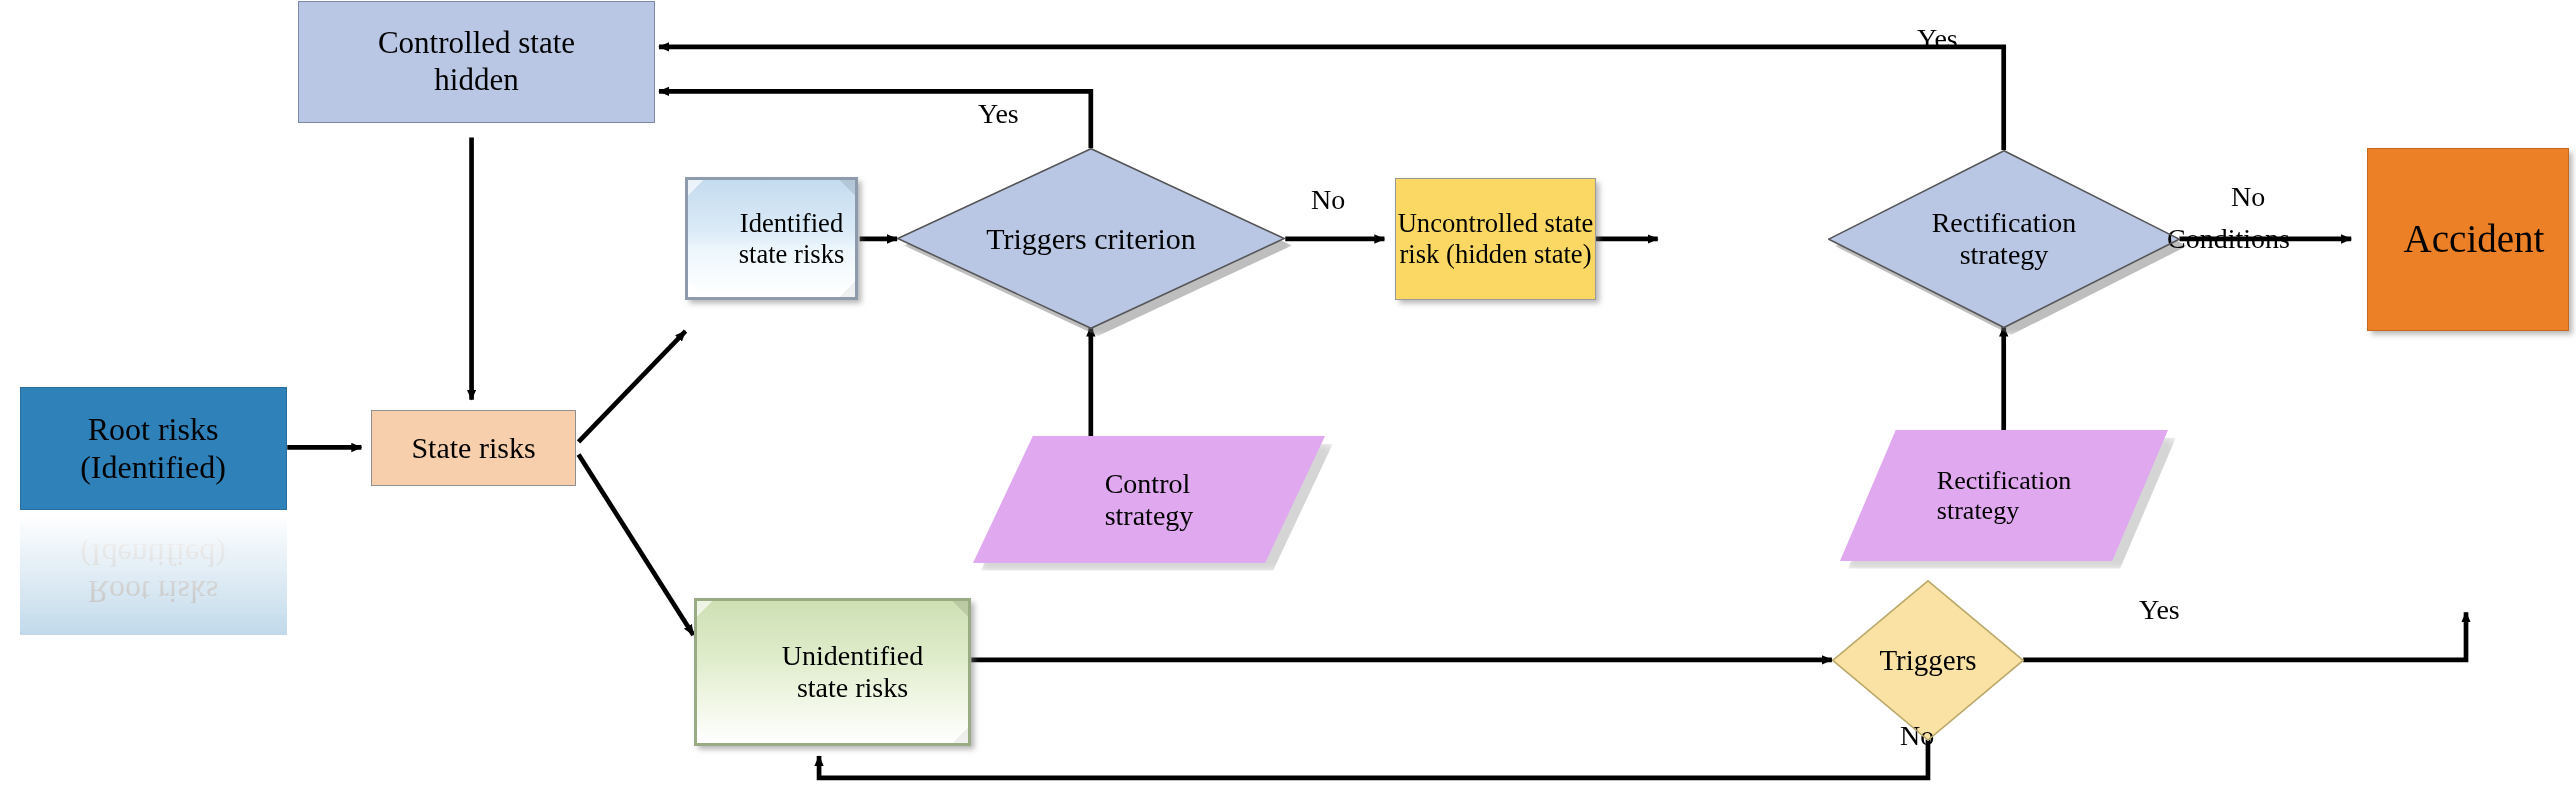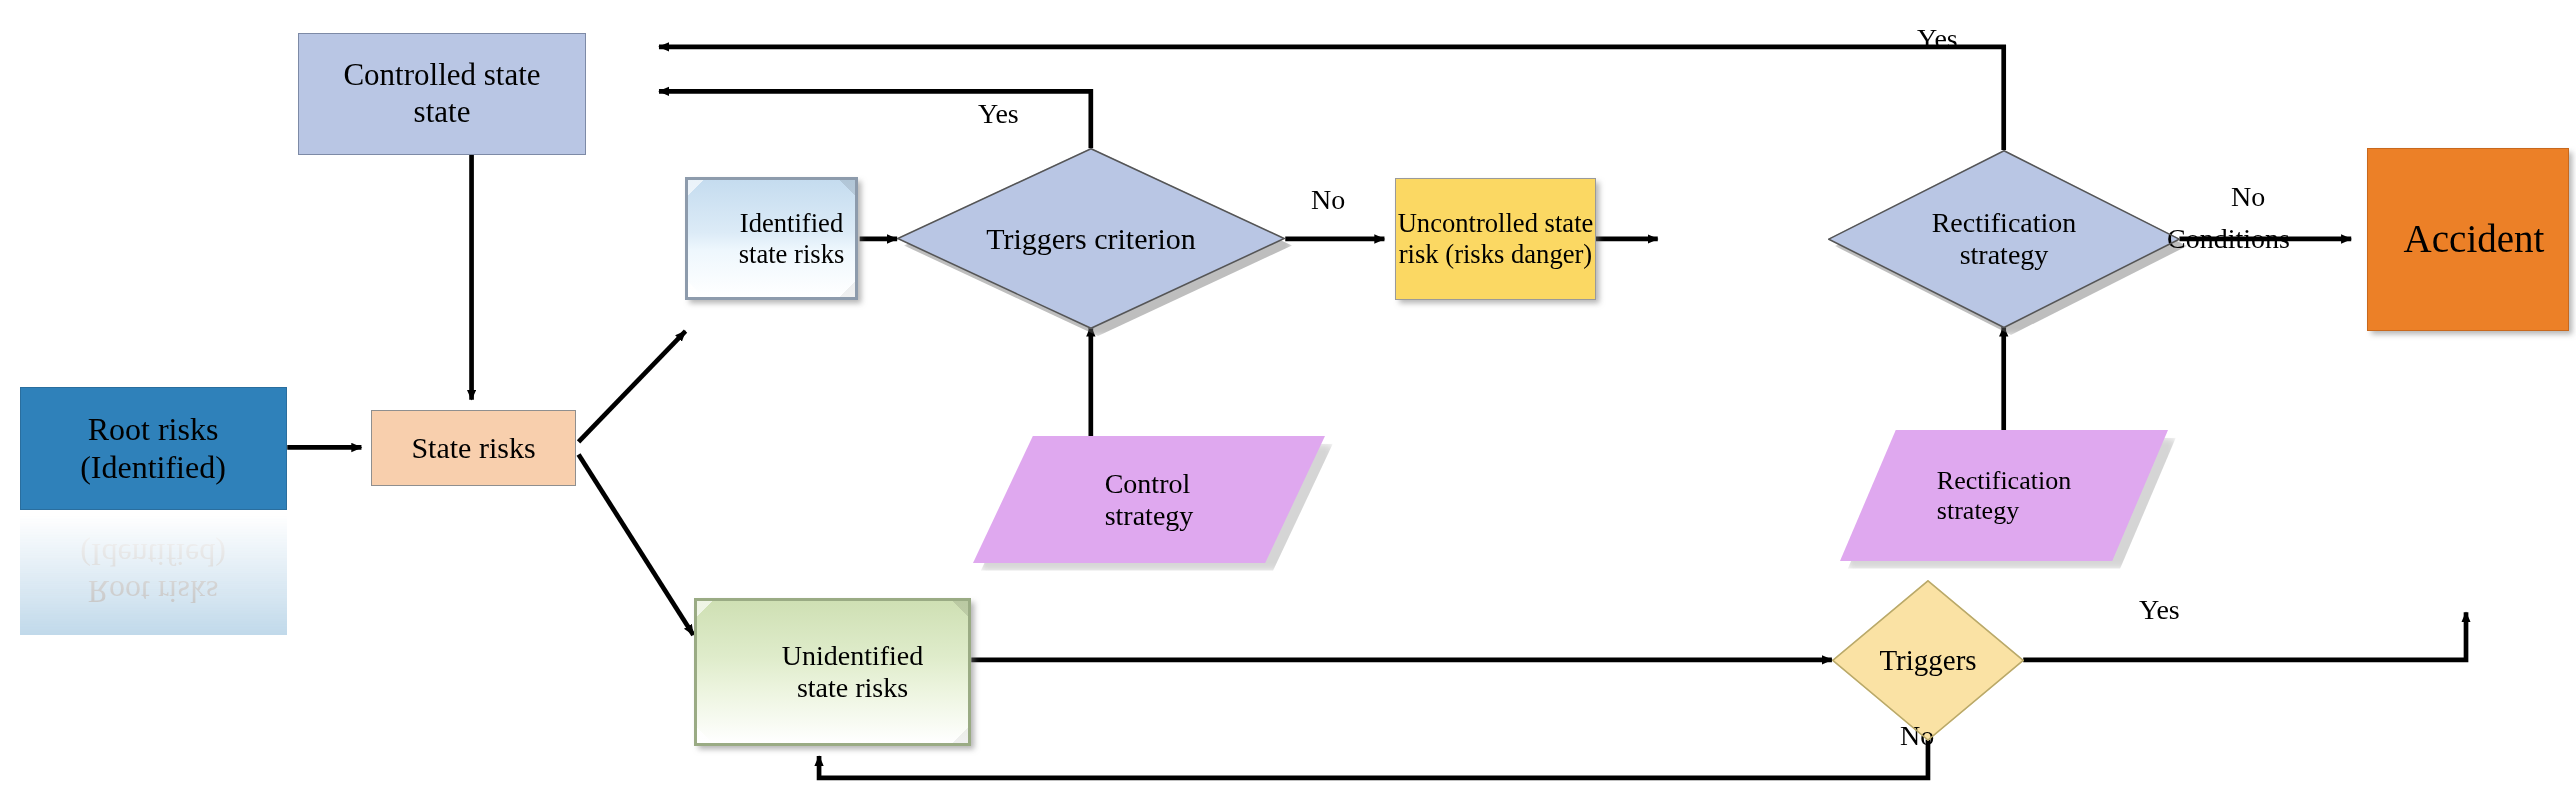--- a/index.html
+++ b/index.html
@@ -107,24 +107,24 @@
       <path d="M2790,306 L3010,306" marker-end="url(#ah)"></path>
 
       <path d="M1243,845 L2345,845" marker-end="url(#ah)"></path>
 
       <path d="M2590,845 L3157,845 L3157,784" marker-end="url(#ah)"></path>
 
       <path d="M2468,947 L2468,996 L1048,996 L1048,968" marker-end="url(#ah)"></path>
     </g>
   </svg>
 
-  <div class="node n-controlled" style="left:298px;top:33px;width:288px;height:122px;font-size:31px;">
+  <div class="node n-controlled" style="left:298px;top:1px;width:357px;height:122px;font-size:31px;">
     <div>
       <div>Controlled state</div>
-      <div>state</div>
+      <div>hidden</div>
     </div>
   </div>
 
   <div class="node n-root" style="left:19.5px;top:387px;width:267px;height:123px;font-size:32px;">
     <div>
       <div>Root risks</div>
       <div>(Identified)</div>
     </div>
   </div>
   <div class="reflection" style="left:19.5px;top:512px;width:267px;height:123px;font-size:32px;">
@@ -165,21 +165,21 @@
       <polygon points="248.5,1 496,116 248.5,231 1,116" fill="none" stroke="#555" stroke-width="2"></polygon>
     </svg>
     <div class="dlabel" style="font-size:30px;">
       <span>Triggers criterion</span>
     </div>
   </div>
 
   <div class="node n-uncontrolled sh-soft" style="left:1395px;top:178px;width:201px;height:122px;font-size:26.6px;">
     <div>
       <div>Uncontrolled state</div>
-      <div>risk (risks danger)</div>
+      <div>risk (hidden state)</div>
     </div>
   </div>
 
   <div class="diamond d-blue" style="left:1828px;top:150px;width:352px;height:178px;">
     <div class="dshadow"></div>
     <div class="dshape"></div>
     <svg class="dstroke" viewBox="0 0 450 228" preserveAspectRatio="none">
       <polygon points="225,1 449,114 225,227 1,114" fill="none" stroke="#555" stroke-width="2"></polygon>
     </svg>
     <div class="dlabel" style="font-size:28px;">

